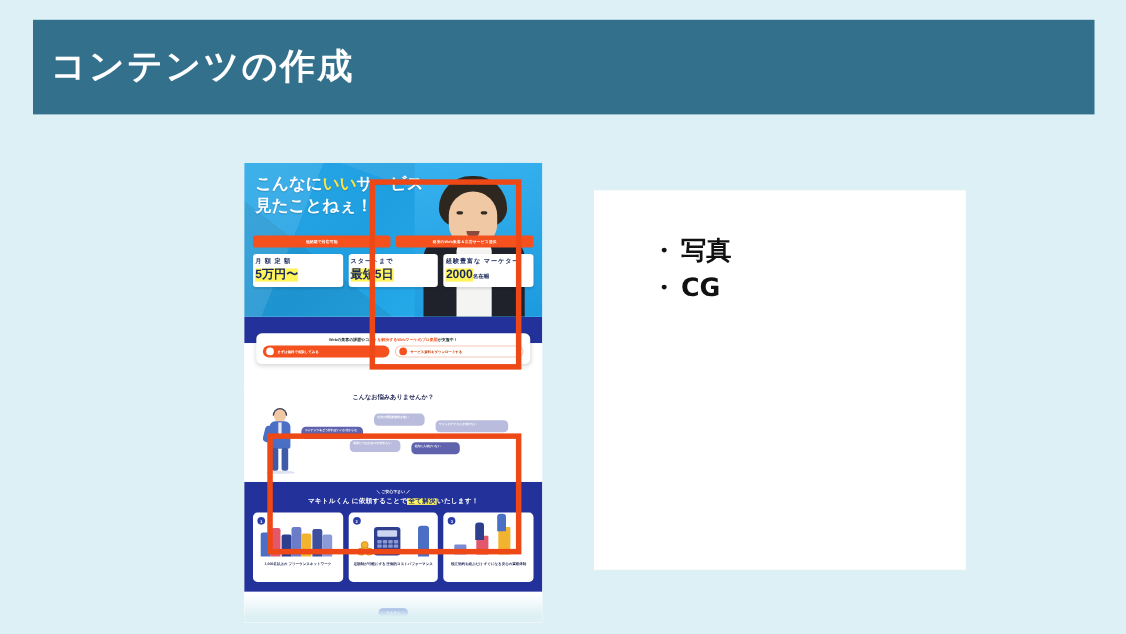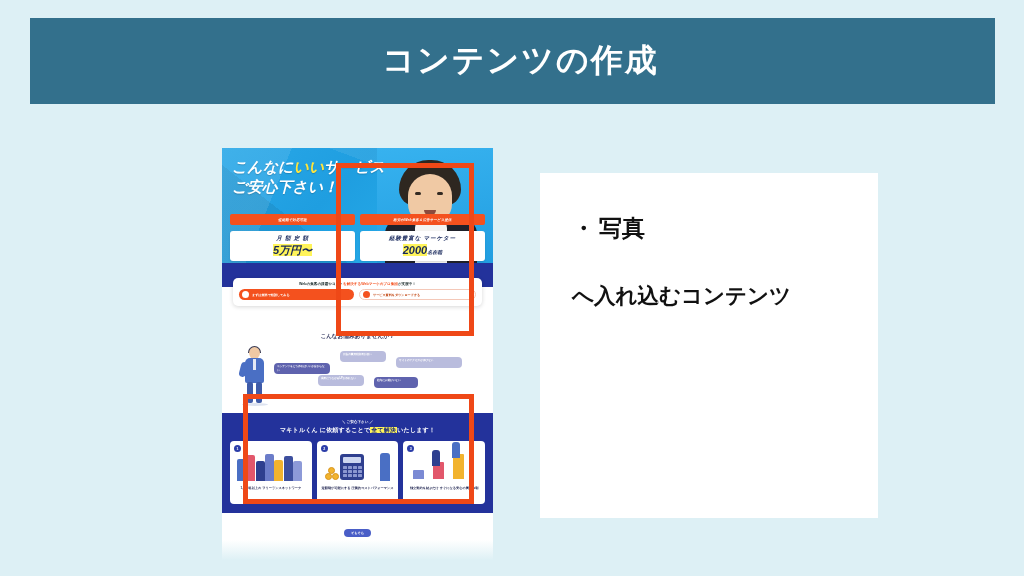--- a/index.html
+++ b/index.html
@@ -9,21 +9,21 @@
     font-family: "Liberation Sans", "DejaVu Sans", sans-serif;
   }
   body { background: #ddf0f5; position: relative; }
 
   
   .header-bar {
     position: absolute;
     left: 30px; top: 18px;
     width: 965px; height: 86px;
     background: #33708c;
-    display: flex; align-items: center; justify-content: center; padding-left: 16px;
+    display: flex; align-items: center;  padding-left: 16px;
   }
   .header-title {
     color: #ffffff;
     font-size: 32px;
     font-weight: bold;
     letter-spacing: 2px;
     font-family: "DejaVu Sans", "Liberation Sans", sans-serif;
   }
 
   
@@ -32,24 +32,23 @@
     left: 222px; top: 148px;
     width: 271px; height: 418px;
     overflow: hidden;
     background: #ffffff;
   }
   .lp-inner { position: relative; width: 271px; }
 
   
   .lp-hero {
     position: relative;
-    height: 115px;
+    height: 140px;
     background: linear-gradient(135deg, #29a8e8 0%, #1f9ee0 40%, #2bb4ef 100%);
     overflow: hidden;
-    font-style: italic;
   }
   .lp-hero::before {
     content: "";
     position: absolute; inset: 0;
     background:
       linear-gradient(112deg, rgba(255,255,255,.10) 0 22%, transparent 22% 40%),
       linear-gradient(38deg, rgba(0,0,0,.07) 0 30%, transparent 30% 55%),
       linear-gradient(200deg, rgba(255,255,255,.08) 0 28%, transparent 28%);
   }
   .lp-hero-headline {
@@ -100,21 +99,21 @@
     display: flex; align-items: center; justify-content: center;
   }
   .lp-badge span { color: #fff; font-size: 3.4px; font-weight: bold; letter-spacing: .2px; }
 
   .lp-cards {
     position: absolute; left: 0; top: 83px; z-index: 3;
     width: 271px; display: flex; gap: 5px; padding: 0 8px;
   }
   .lp-card {
     flex: 1; background: #ffffff; border-radius: 3px;
-    padding: 4px 2px 5px; text-align: center;
+    padding: 4px 2px 5px; text-align: left;
     box-shadow: 0 1px 2px rgba(0,0,0,.12);
   }
   .lp-card .t { font-size: 5.6px; font-weight: bold; color: #1a2a5e; letter-spacing: .8px; line-height: 1.35; }
   .lp-card .b { font-size: 11px; font-weight: bold; color: #17275a; line-height: 1.1; margin-top: 1px; }
   .lp-card .b .sm { font-size: 5px; }
   .lp-card .b .ylw { background: #fff45a; }
 
   .lp-navy { height: 24px; background: #23329b; }
 
   
@@ -213,20 +212,21 @@
     left: 540px; top: 173px;
     width: 338px; height: 345px;
     background: #ffffff;
   }
   .panel-inner { padding: 38px 0 0 32px; }
   .bullet-list { list-style: none; }
   .bullet-list li {
     font-size: 23px; font-weight: bold; color: #111111;
     line-height: 1.49; white-space: nowrap;
     font-family: "DejaVu Sans", "Liberation Sans", sans-serif;
+    margin-left: 20px;
   }
   .bullet-list li .bt { margin-right: 4px; }
   .panel-note {
     margin-top: 36px;
     font-size: 21.5px; font-weight: bold; color: #111111;
     line-height: 1.42; white-space: nowrap;
     font-family: "DejaVu Sans", "Liberation Sans", sans-serif;
   }
 </style>
 </head>
@@ -235,21 +235,21 @@
 <div class="header-bar">
   <div class="header-title">コンテンツの作成</div>
 </div>
 
 <div class="lp-wrap">
   <div class="lp-inner">
 
     <div class="lp-hero">
       <div class="lp-hero-headline">
         <span>こんなに</span><span class="hl">いい</span><span>サービス</span><br>
-        <span>ご安心下さい！</span>
+        <span>見たことねぇ！</span>
       </div>
       <div class="lp-photo">
         <div class="hair"></div>
         <div class="face"></div>
         <div class="eye l"></div>
         <div class="eye r"></div>
         <div class="mouth"></div>
         <div class="body"></div>
         <div class="shirt"></div>
       </div>
@@ -260,20 +260,24 @@
           </div>
         <div class="lp-badge">
             <span>格安のWeb集客＆広告サービス提供</span>
           </div>
       </div>
 
       <div class="lp-cards">
         <div class="lp-card">
           <div class="t">月 額 定 額</div>
           <div class="b"><span class="ylw">5万円〜</span></div>
+        </div>
+        <div class="lp-card">
+          <div class="t">スタートまで</div>
+          <div class="b"><span class="ylw">最短5日</span></div>
         </div>
         <div class="lp-card">
           <div class="t">経験豊富な
 マーケター</div>
           <div class="b"><span class="ylw">2000</span><span class="sm">名在籍</span></div>
         </div>
       </div>
     </div>
 
     <div class="lp-navy"></div>
@@ -404,18 +408,18 @@
   <div class="lp-fade"></div>
 </div>
 
 <div class="hl-box one"></div>
 <div class="hl-box two"></div>
 
 <div class="panel">
   <div class="panel-inner">
     <ul class="bullet-list">
       <li><span class="bt">・</span><span>写真</span></li>
+      <li><span class="bt">・</span><span>CG</span></li>
     </ul>
     <div class="panel-note">
-      <div>へ入れ込むコンテンツ</div>
     </div>
   </div>
 </div>
 
 </body></html>

